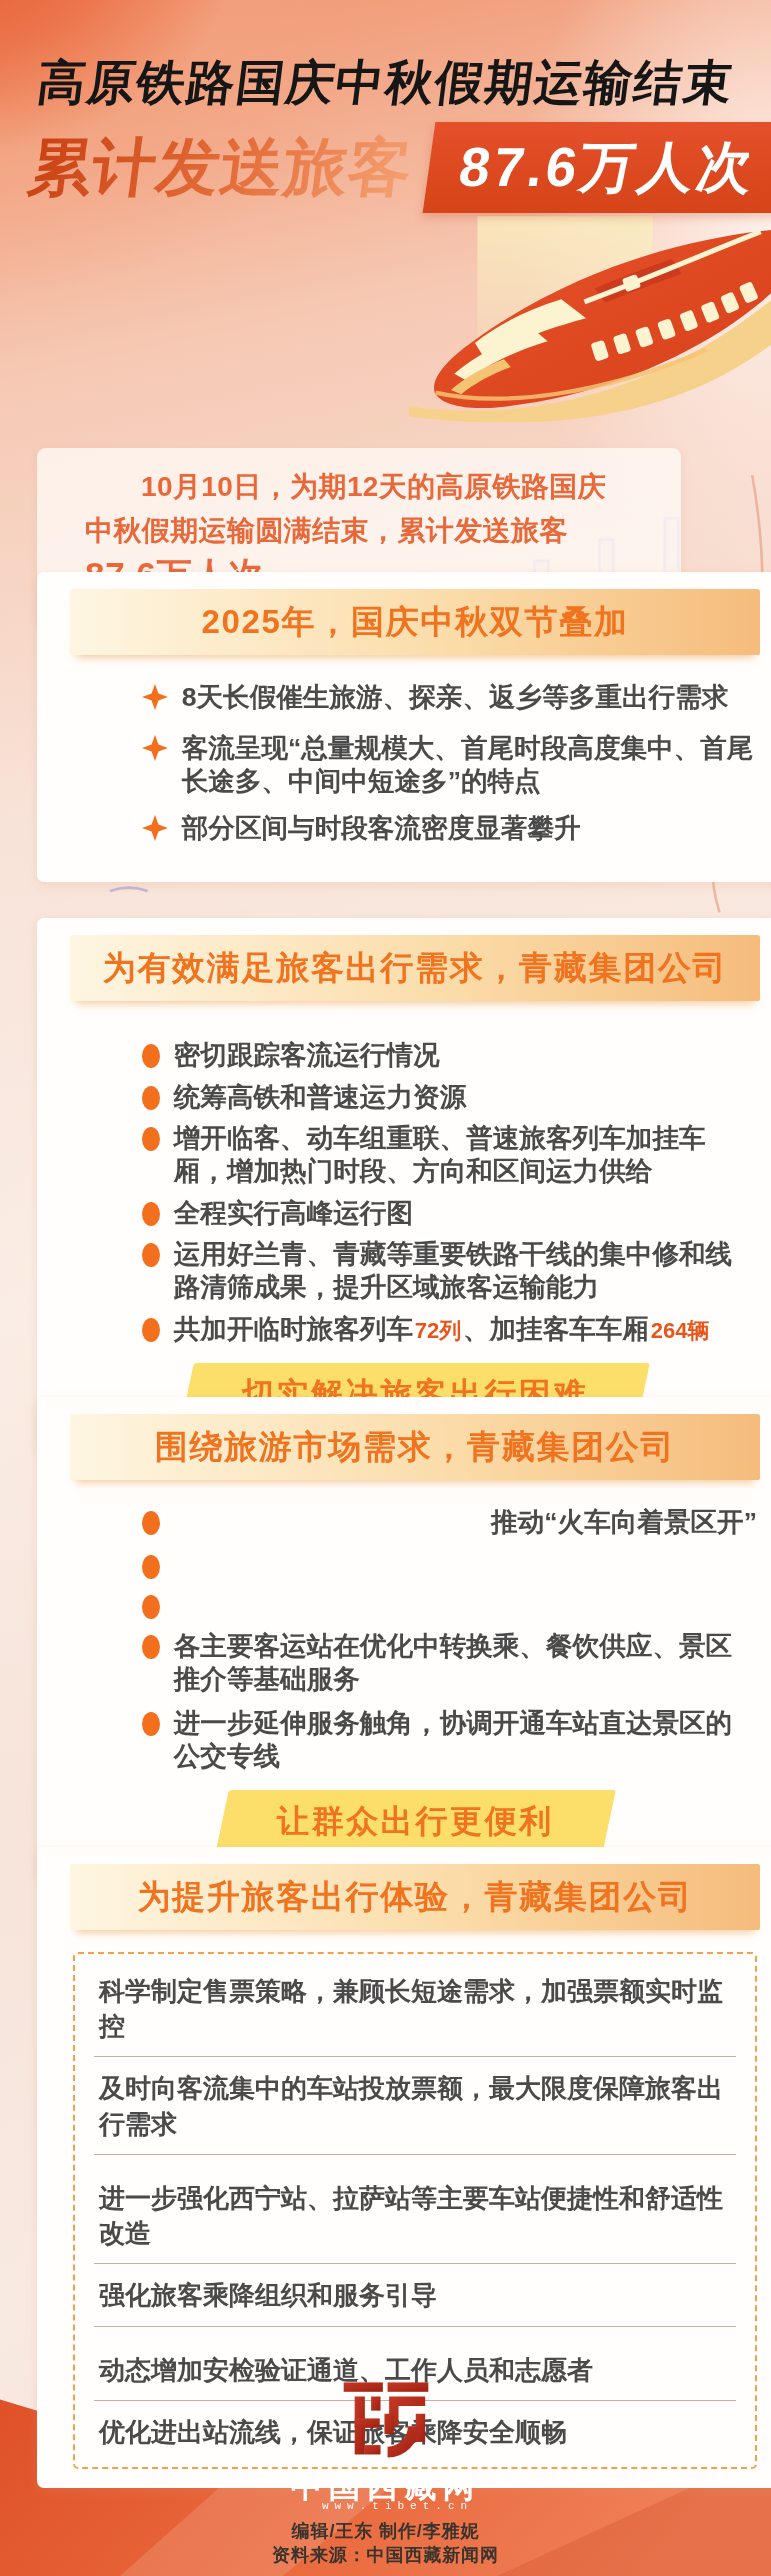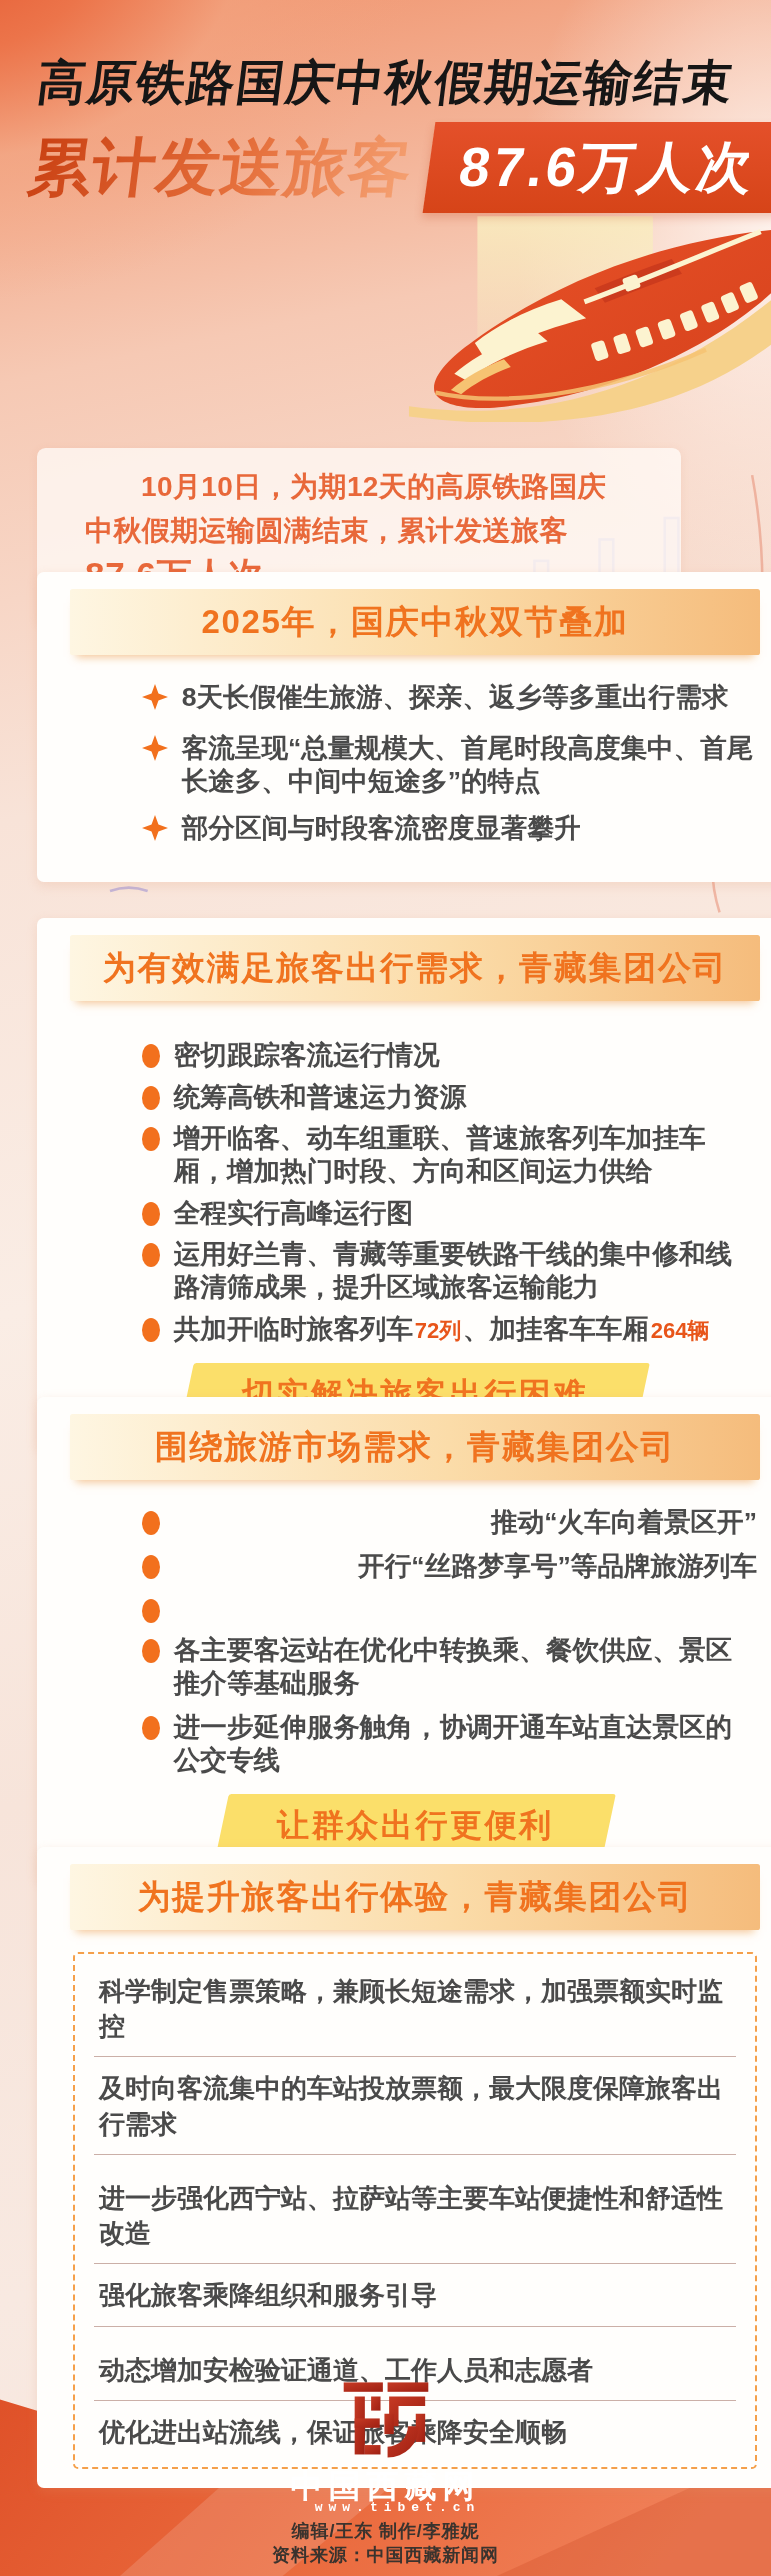--- a/index.html
+++ b/index.html
@@ -76,21 +76,21 @@
   .rows{margin:22px 12px 0;border:2.6px dashed #F5A04A;border-radius:5.1px;padding:5.1px 19px;}
   .row{font-size:26px;color:var(--text-dark,#4A4A4A);font-weight:700;line-height:1.35;padding:14.6px 5.1px 12px;border-bottom:1.7px solid #CBAFA7;}
   .row:last-child{border-bottom:none;}
   .row.group-start{padding-top:26px;}
 
   
   .footer-bg{position:absolute;left:0;top:2271px;width:771px;height:305px;z-index:0;}
   .footer-item{position:absolute;left:0;right:0;text-align:center;z-index:3;margin:0;}
   .logo-wrap{top:2379px;}
   .site-name{top:2465px;font-size:32px;color:#FFFFFF;font-weight:700;letter-spacing:6px;}
-  .site-url{top:2500px;font-size:13px;color:#FFFFFF;font-weight:700;letter-spacing:6px;font-family:"Liberation Mono","DejaVu Sans Mono",monospace;padding-left:24px;}
+  .site-url{top:2500px;font-size:11px;color:#FFFFFF;font-weight:400;letter-spacing:6px;font-family:"Liberation Mono","DejaVu Sans Mono",monospace;padding-left:24px;}
   .credits{top:2519px;font-size:18px;color:var(--credit-dark,#3A332E);font-weight:700;letter-spacing:0.9px;}
   .source{top:2543px;font-size:18px;color:var(--credit-dark,#3A332E);font-weight:700;letter-spacing:0.9px;}
 </style>
 </head>
 <body>
 
 <div class="page">
 
   <svg class="doodles" viewBox="0 0 420 560">
     <g stroke="#A79FD8" fill="rgba(167,159,216,0.16)" stroke-width="3">
@@ -237,21 +237,20 @@
         <div class="bullet">
           <span class="ico">
             <span class="dot"></span>
           </span>
           <span>推动“火车向着景区开”</span>
         </div>
         <div class="bullet">
           <span class="ico">
             <span class="dot"></span>
           </span>
-          <span>开行“丝路梦享号”等品牌旅游列车</span>
         </div>
         <div class="bullet">
           <span class="ico">
             <span class="dot"></span>
           </span>
         </div>
         <div class="bullet">
           <span class="ico">
             <span class="dot"></span>
           </span>

